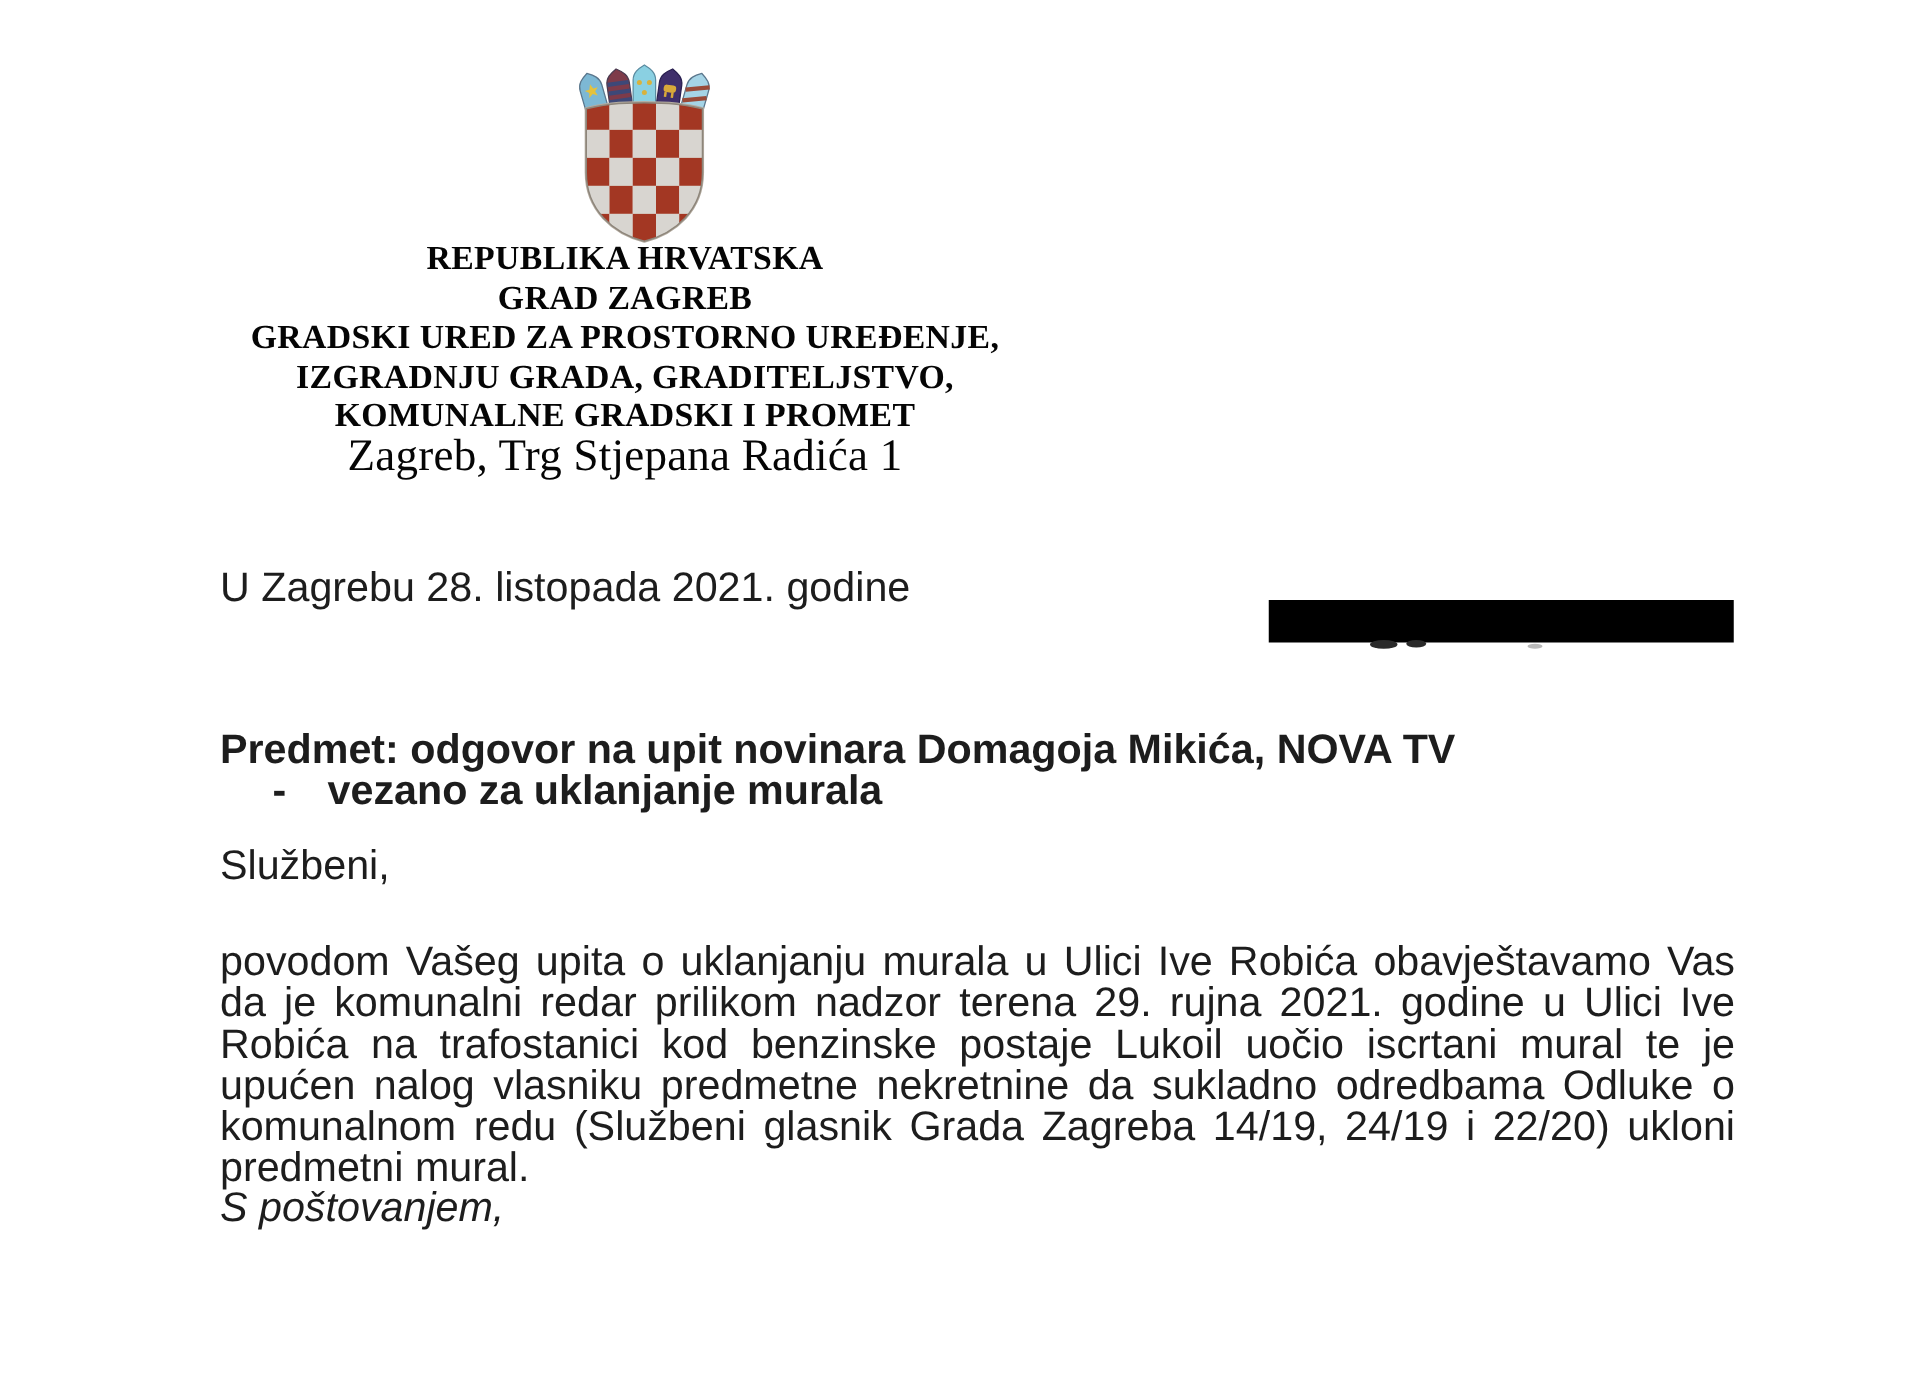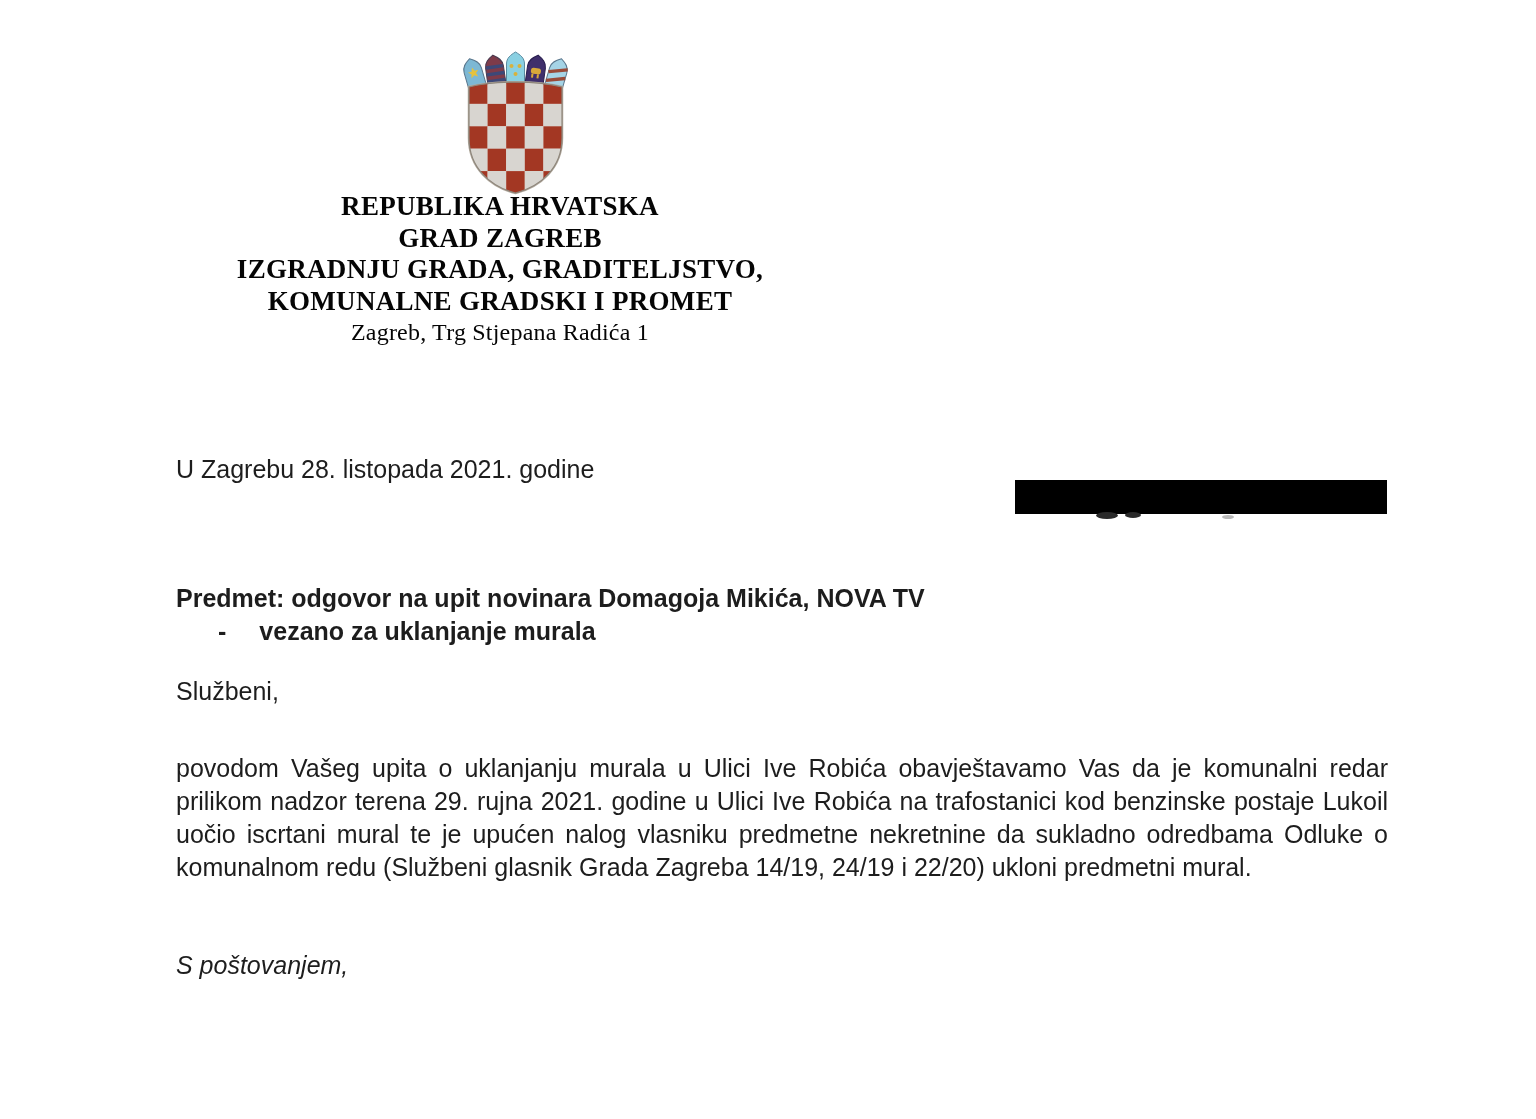--- a/index.html
+++ b/index.html
@@ -32,26 +32,26 @@
     text-align: center;
     font-family: "Liberation Serif", serif;
     font-weight: bold;
     font-size: 27px;
     line-height: 31.5px;
     color: #050505;
     letter-spacing: 0.3px;
   }
   .letterhead .address {
     font-weight: normal;
-    font-size: 24px;
+    font-size: 36px;
     letter-spacing: 0.2px;
   }
 
   
-  .txt { font-size: 25px; line-height: 33px; color: #1d1d1d; }
+  .txt { font-size: 33px; line-height: 33px; color: #1d1d1d; }
 
   .date-line {
     position: absolute;
     left: 176px;
     top: 453px;
   }
 
   
   .redaction-bar {
     position: absolute;
@@ -161,20 +161,21 @@
         <rect x="54.2" y="143.5" width="18.6" height="22.4" fill="#d8d5d0"></rect>
         <rect x="72.80000000000001" y="143.5" width="18.6" height="22.4" fill="#a33723"></rect>
         <rect x="91.4" y="143.5" width="18.6" height="22.4" fill="#d8d5d0"></rect>
       </g>
     <path d="M17,37 C40,30.5 86,30.5 110,37 L110,88 C110,118 88.5,136.5 63.5,143 C38.5,136.5 17,118 17,88 Z" fill="none" stroke="#8e867b" stroke-width="1.2"></path>
   </svg>
 
   <div class="letterhead">
     <div>REPUBLIKA HRVATSKA</div>
     <div>GRAD ZAGREB</div>
+    <div>GRADSKI URED ZA PROSTORNO UREĐENJE,</div>
     <div>IZGRADNJU GRADA, GRADITELJSTVO,</div>
     <div>KOMUNALNE GRADSKI I PROMET</div>
     <div class="address">Zagreb, Trg Stjepana Radića 1</div>
   </div>
 
   <div class="txt date-line">U Zagrebu 28. listopada 2021. godine</div>
 
   <div class="redaction-bar" style="background: rgb(0, 0, 0);"></div>
   <div class="remnant r1"></div>
   <div class="remnant r2"></div>

